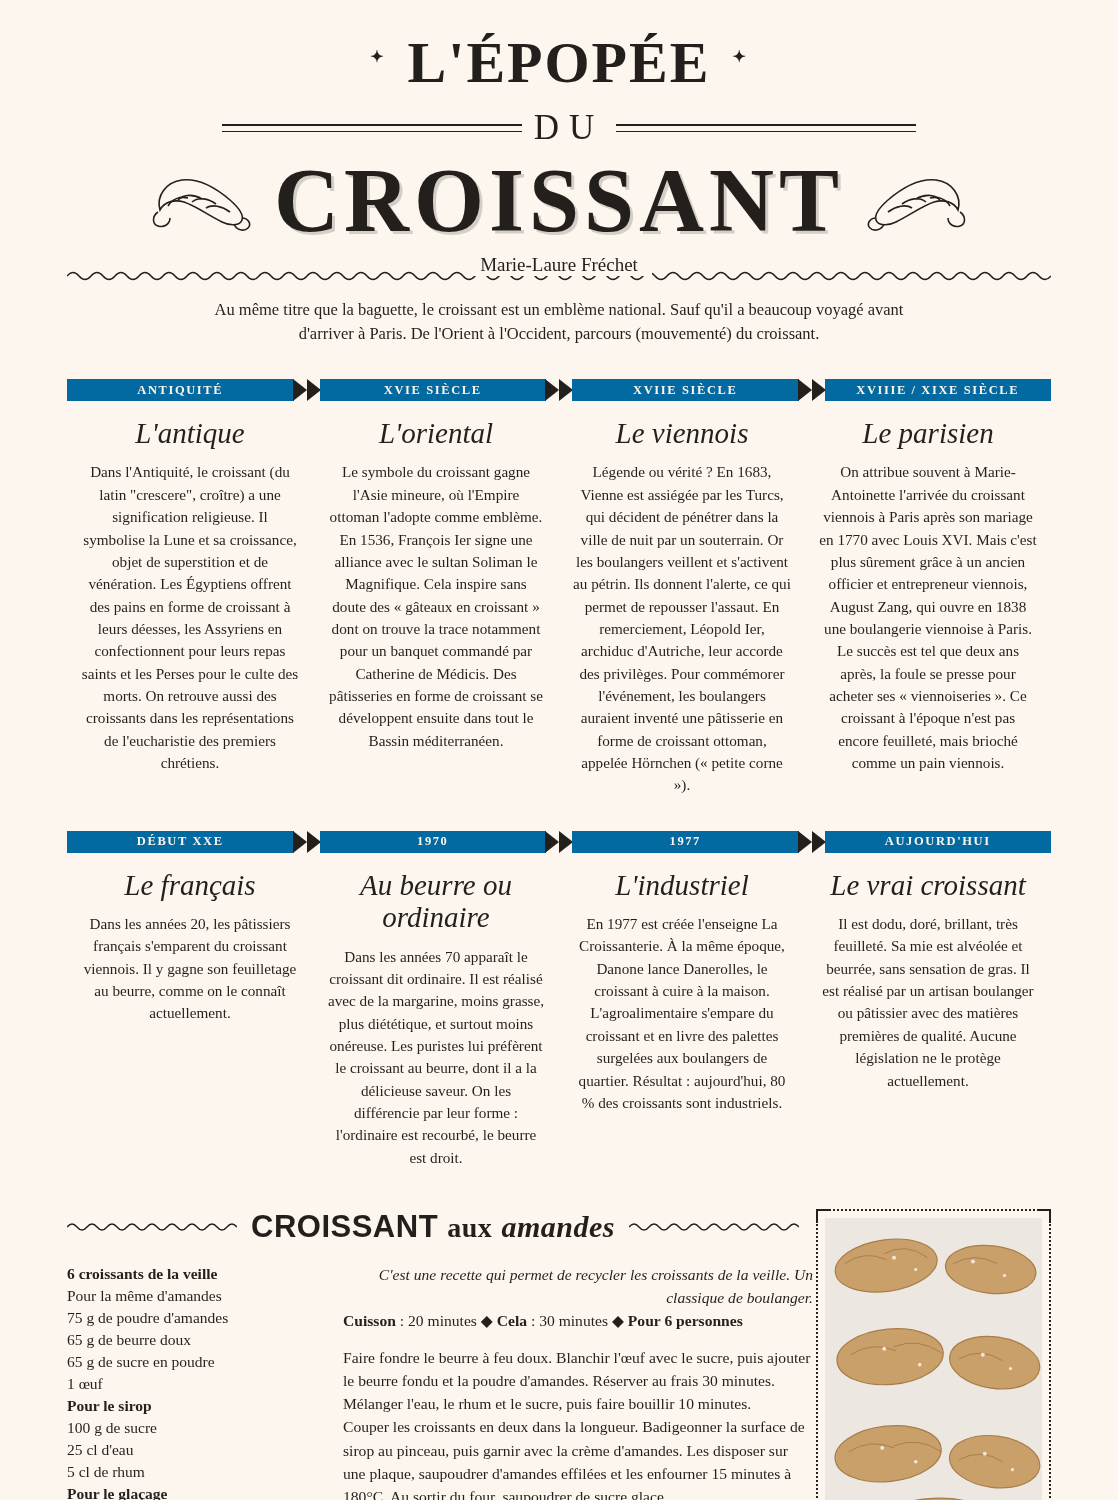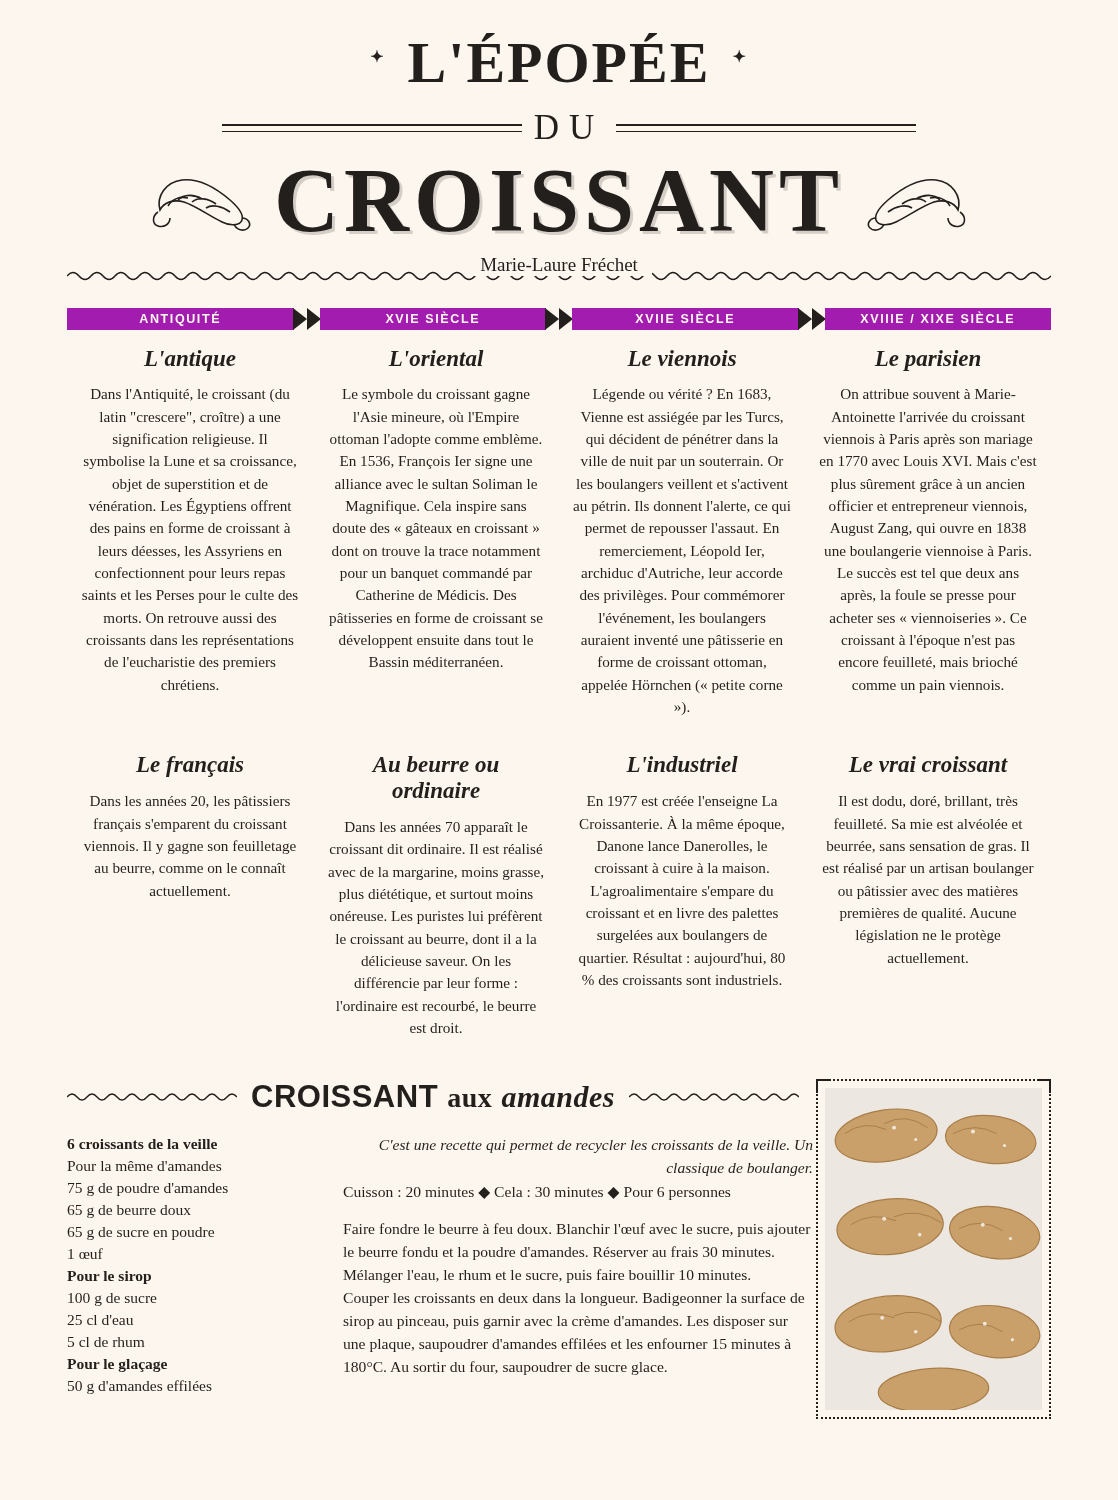--- a/index.html
+++ b/index.html
@@ -131,29 +131,29 @@
   .timeline {
     width: 984px;
     margin: 32px auto 0 auto;
   }
   .era-bar {
     display: flex;
     align-items: stretch;
     height: 22px;
   }
   .era-seg {
-    background: #a21caf;
+    background: #0369a1;
     color: #fdf6ee;
     flex: 1 1 0;
     display: flex;
     align-items: center;
     justify-content: center;
     font-size: 12.5px;
     letter-spacing: 1.6px;
-    font-family: Liberation Sans, sans-serif;
+    font-family: Liberation Serif, serif;
     font-weight: bold;
     position: relative;
   }
   .era-arrow {
     width: 26px;
     position: relative;
     background: #fdf6ee;
   }
   .era-arrow:before {
     content: "";
@@ -177,22 +177,22 @@
   }
   .col {
     flex: 1 1 0;
     padding: 0 14px;
     box-sizing: border-box;
     text-align: center;
   }
   .col h3 {
     font-family: "Liberation Serif", serif;
     font-style: italic;
-    font-weight: bold;
-    font-size: 23px;
+    font-weight: normal;
+    font-size: 29px;
     margin: 0 0 12px 0;
     line-height: 1.12;
   }
   .col p {
     margin: 0;
     font-size: 15.2px;
     line-height: 1.47;
     text-align: center;
   }
 
@@ -242,21 +242,21 @@
     font-size: 15.6px;
     line-height: 1.48;
   }
   .method .intro {
     font-style: italic;
     text-align: right;
   }
   .method .timing {
     margin-bottom: 14px;
   }
-  .method .timing .lbl { font-weight: normal; margin-top: 28px; }
+  .method .timing .lbl { font-weight: bold; margin-top: 28px; }
   .photo-frame {
     position: absolute;
     right: 0;
     top: 0;
     width: 235px;
     height: 340px;
     border: 2px dotted #231f1c;
     padding: 7px;
     box-sizing: border-box;
   }
@@ -343,20 +343,21 @@
       </svg>
     </div>
 
     <div class="author-line">
       <svg class="wline" width="984" height="14" viewBox="0 0 984 14" preserveAspectRatio="none">
         <path d="M0 7 Q6 0 12 7 T24 7 T36 7 T48 7 T60 7 T72 7 T84 7 T96 7 T108 7 T120 7 T132 7 T144 7 T156 7 T168 7 T180 7 T192 7 T204 7 T216 7 T228 7 T240 7 T252 7 T264 7 T276 7 T288 7 T300 7 T312 7 T324 7 T336 7 T348 7 T360 7 T372 7 T384 7 T396 7 T408 7 T420 7 T432 7 T444 7 T456 7 T468 7 T480 7 T492 7 T504 7 T516 7 T528 7 T540 7 T552 7 T564 7 T576 7 T588 7 T600 7 T612 7 T624 7 T636 7 T648 7 T660 7 T672 7 T684 7 T696 7 T708 7 T720 7 T732 7 T744 7 T756 7 T768 7 T780 7 T792 7 T804 7 T816 7 T828 7 T840 7 T852 7 T864 7 T876 7 T888 7 T900 7 T912 7 T924 7 T936 7 T948 7 T960 7 T972 7 T984 7" fill="none" stroke="#231f1c" stroke-width="1.4"></path>
       </svg>
       <span class="author">Marie-Laure Fréchet</span>
     </div>
 
+    <div class="lede">Au même titre que la baguette, le croissant est un emblème national. Sauf qu'il a beaucoup voyagé avant d'arriver à Paris. De l'Orient à l'Occident, parcours (mouvementé) du croissant.</div>
   </div>
 
   <div class="timeline">
     <div class="era-bar">
       <div class="era-seg">ANTIQUITÉ</div>
       <div class="era-arrow"></div>
       <div class="era-seg">XVIE SIÈCLE</div>
       <div class="era-arrow"></div>
       <div class="era-seg">XVIIE SIÈCLE</div>
       <div class="era-arrow"></div>
@@ -376,20 +377,29 @@
         <p>Légende ou vérité ? En 1683, Vienne est assiégée par les Turcs, qui décident de pénétrer dans la ville de nuit par un souterrain. Or les boulangers veillent et s'activent au pétrin. Ils donnent l'alerte, ce qui permet de repousser l'assaut. En remerciement, Léopold Ier, archiduc d'Autriche, leur accorde des privilèges. Pour commémorer l'événement, les boulangers auraient inventé une pâtisserie en forme de croissant ottoman, appelée Hörnchen (« petite corne »).</p>
       </div>
       <div class="col">
         <h3>Le parisien</h3>
         <p>On attribue souvent à Marie-Antoinette l'arrivée du croissant viennois à Paris après son mariage en 1770 avec Louis XVI. Mais c'est plus sûrement grâce à un ancien officier et entrepreneur viennois, August Zang, qui ouvre en 1838 une boulangerie viennoise à Paris. Le succès est tel que deux ans après, la foule se presse pour acheter ses « viennoiseries ». Ce croissant à l'époque n'est pas encore feuilleté, mais brioché comme un pain viennois.</p>
       </div>
     </div>
   </div>
 
   <div class="timeline" style="margin-top:34px;">
+    <div class="era-bar">
+      <div class="era-seg">DÉBUT XXE</div>
+      <div class="era-arrow"></div>
+      <div class="era-seg">1970</div>
+      <div class="era-arrow"></div>
+      <div class="era-seg">1977</div>
+      <div class="era-arrow"></div>
+      <div class="era-seg">AUJOURD'HUI</div>
+    </div>
     <div class="cols">
       <div class="col">
         <h3>Le français</h3>
         <p>Dans les années 20, les pâtissiers français s'emparent du croissant viennois. Il y gagne son feuilletage au beurre, comme on le connaît actuellement.</p>
       </div>
       <div class="col">
         <h3>Au beurre ou ordinaire</h3>
         <p>Dans les années 70 apparaît le croissant dit ordinaire. Il est réalisé avec de la margarine, moins grasse, plus diététique, et surtout moins onéreuse. Les puristes lui préfèrent le croissant au beurre, dont il a la délicieuse saveur. On les différencie par leur forme : l'ordinaire est recourbé, le beurre est droit.</p>
       </div>
       <div class="col">

